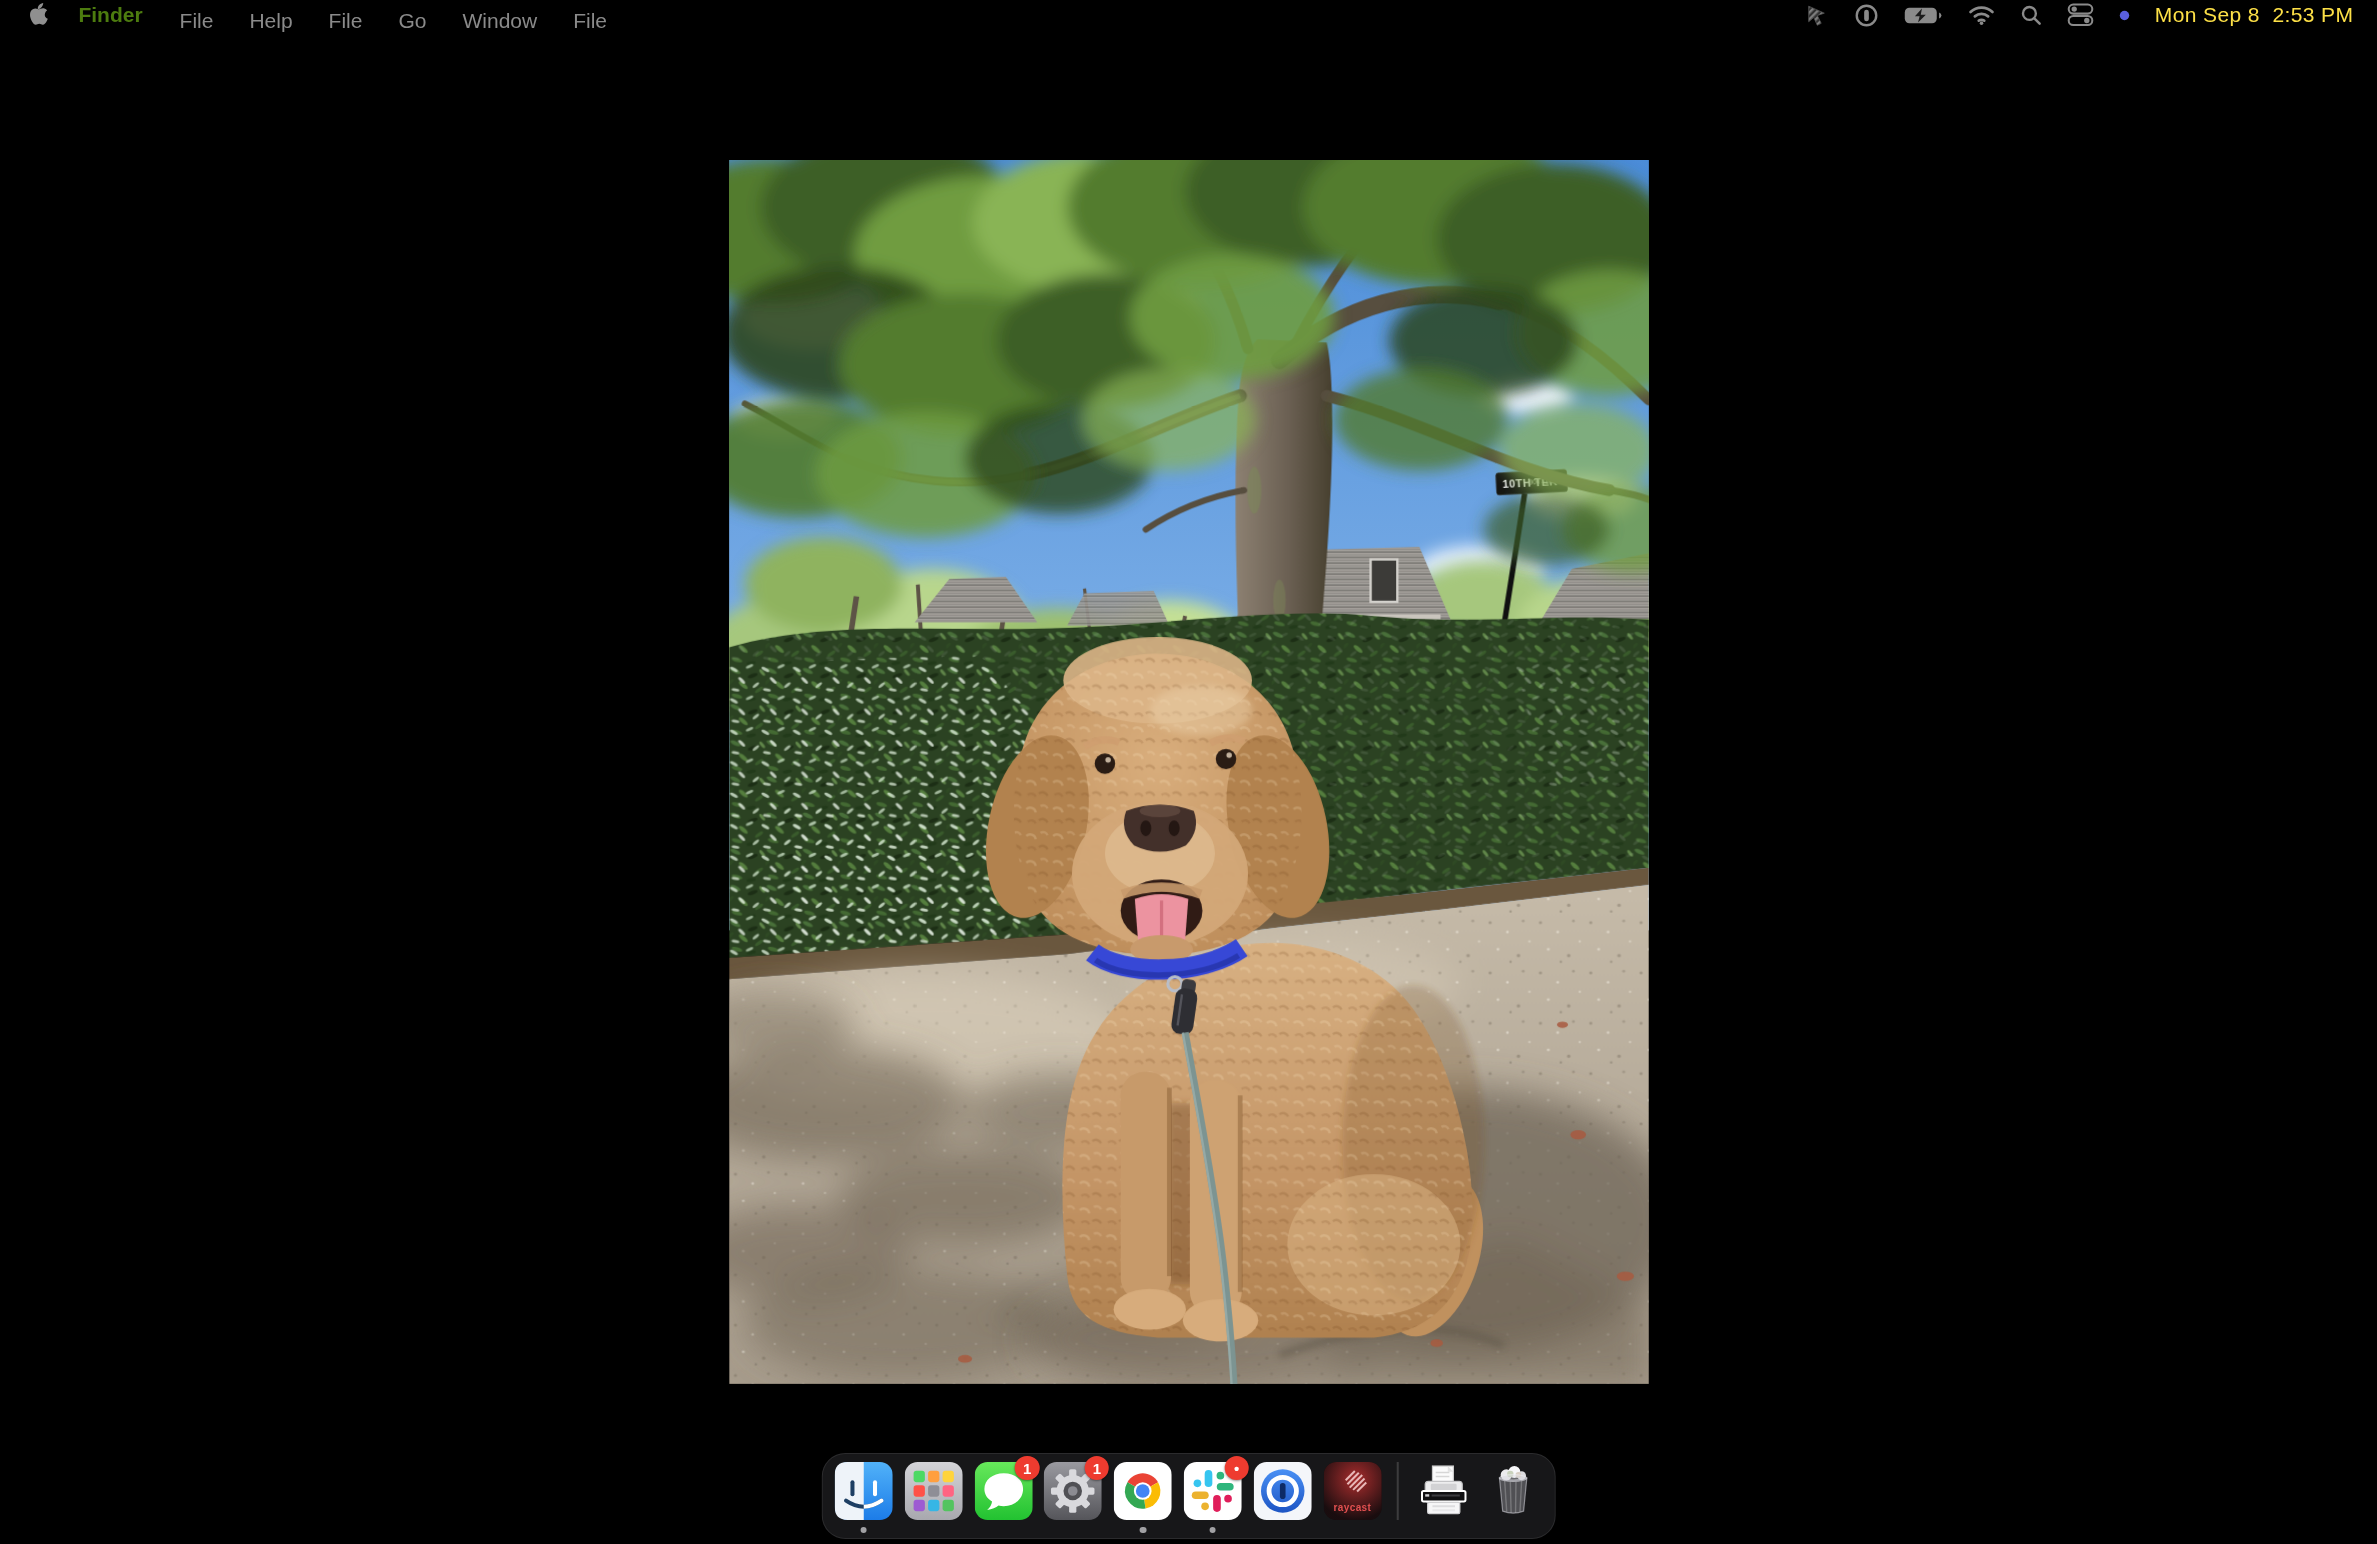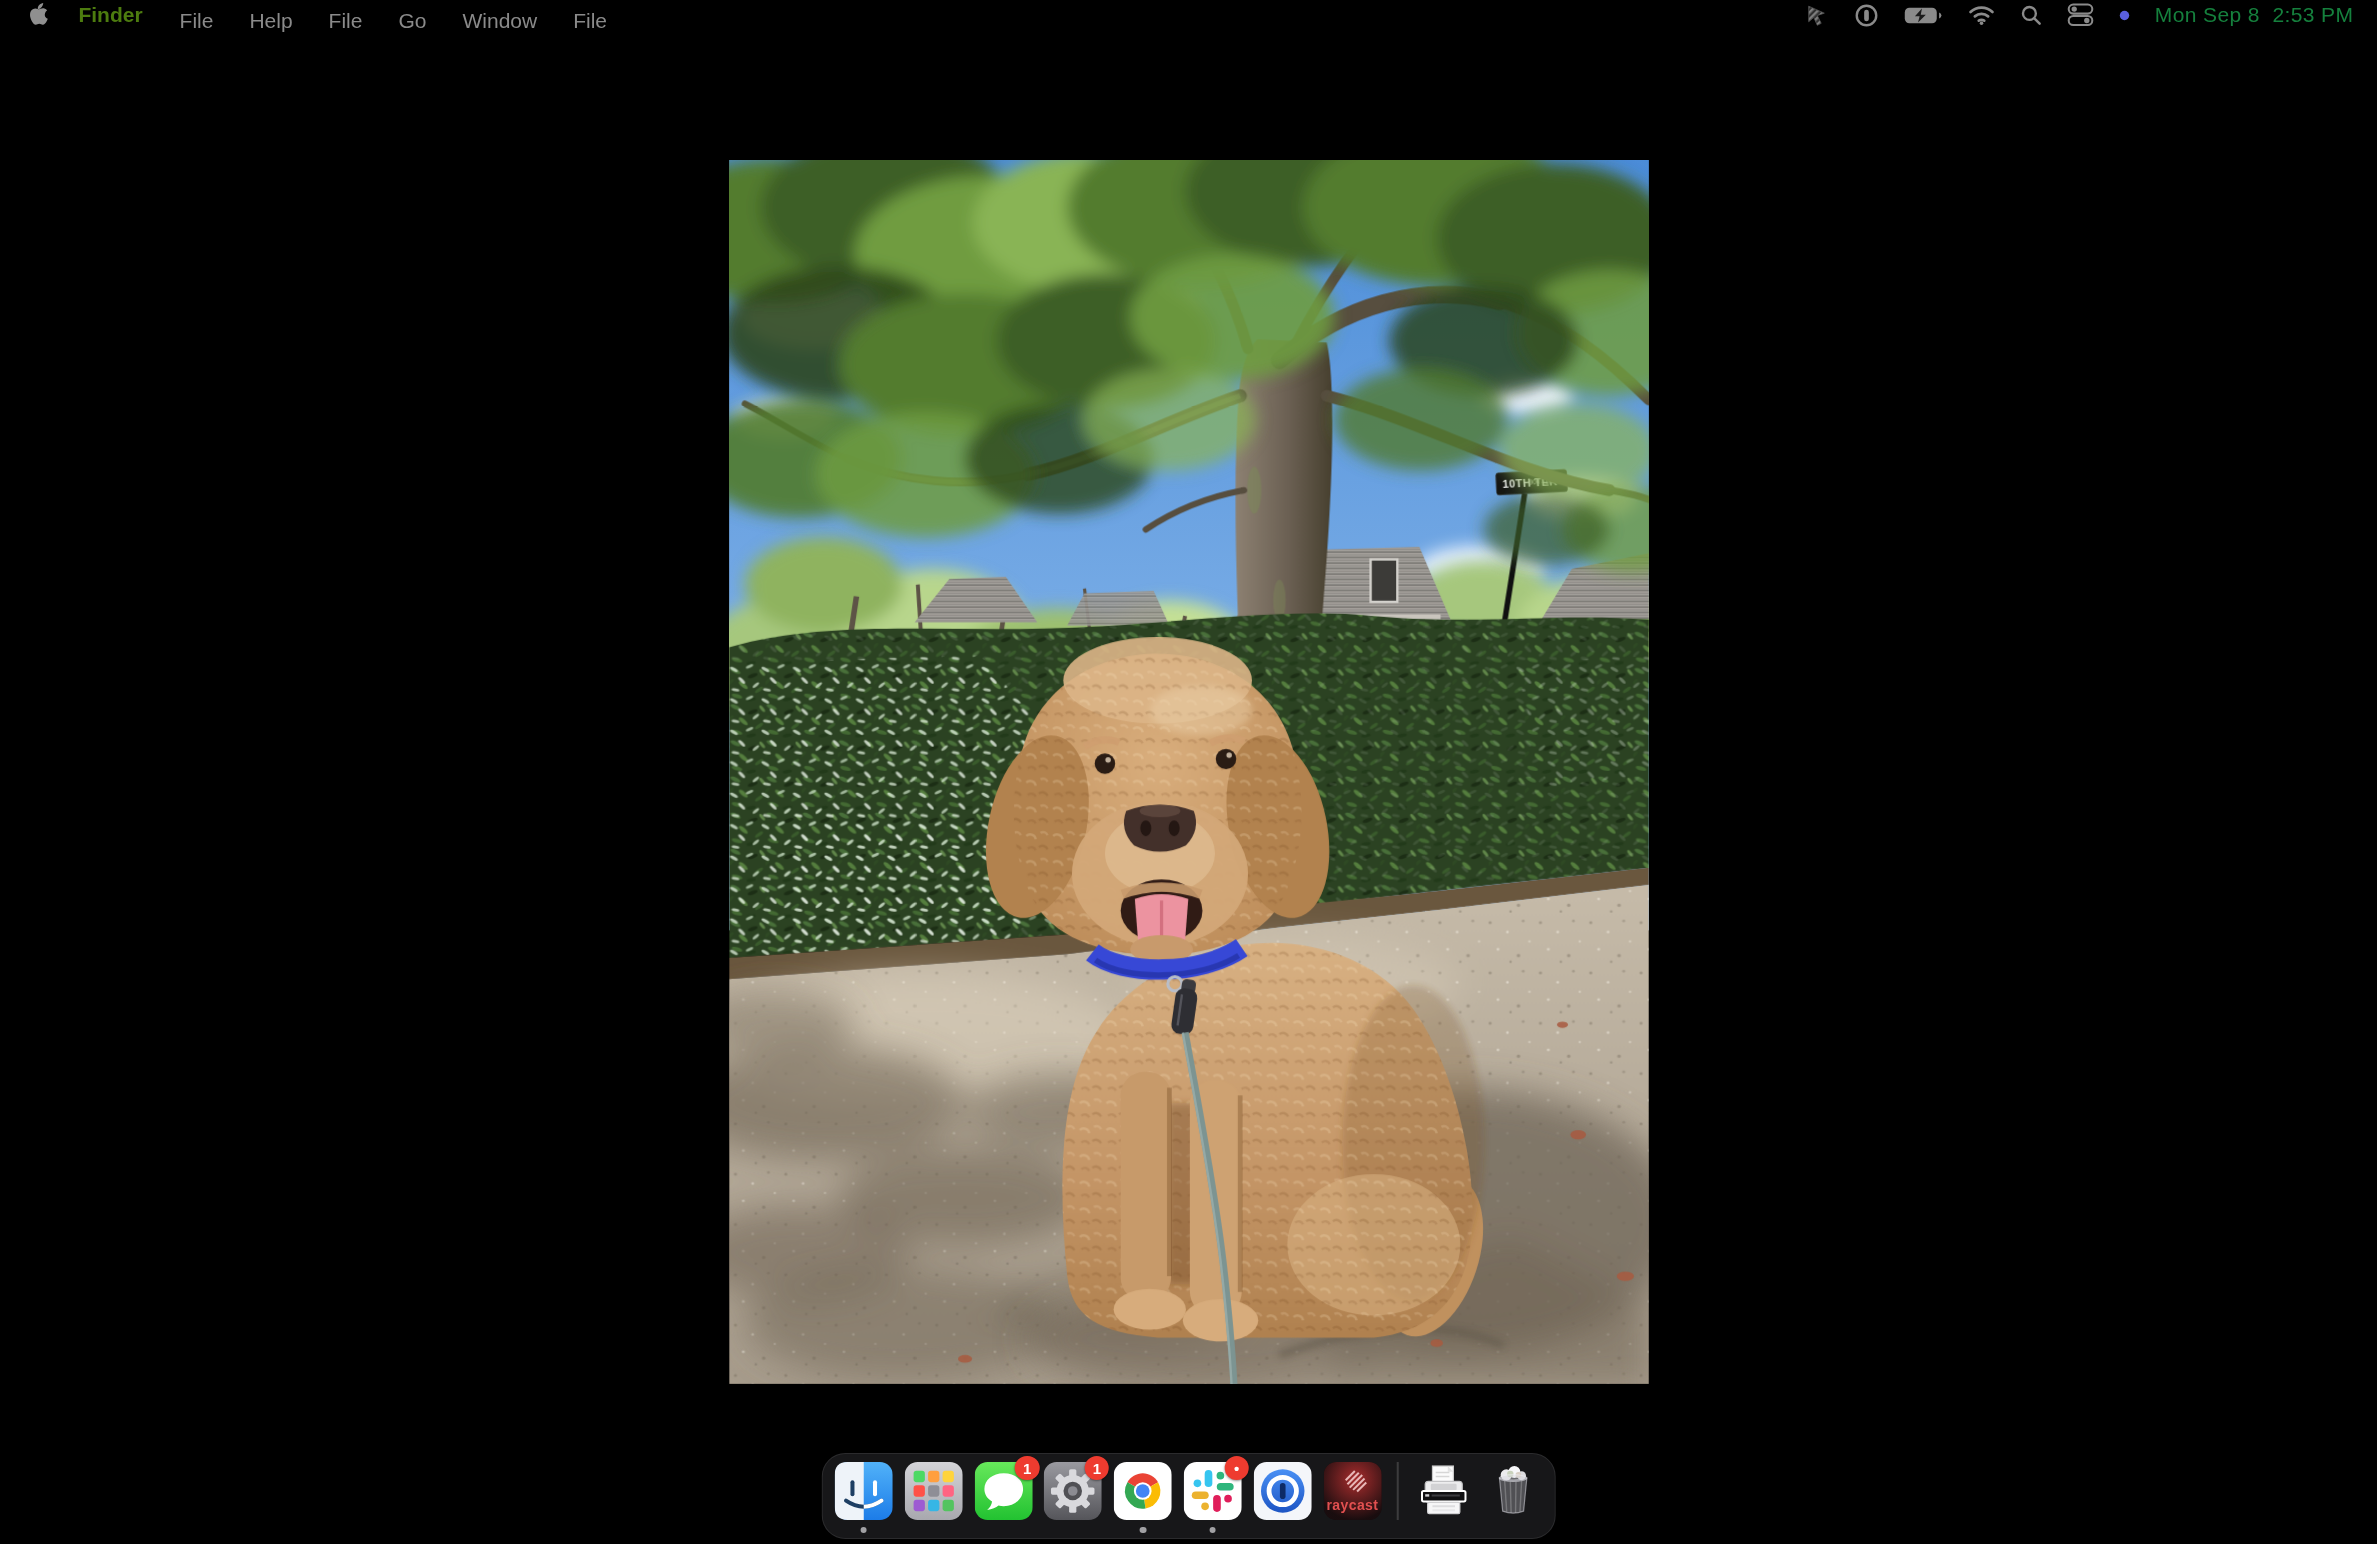--- a/index.html
+++ b/index.html
@@ -12,21 +12,21 @@
   .menubar{
     position:absolute;top:0;left:0;right:0;height:30px;
     display:flex;align-items:center;background:#000;
     color:#8a8a8a;font-size:21px;padding:0 23.6px 0 28px;z-index:10;
   }
   .apple{display:flex;align-items:center;margin-right:11px;cursor:default;}
   .appname{font-weight:700;padding:0 19px;color:#4d7c0f;}
   .menu-item{padding:0 18px;margin-top:12px;}
   .mb-right{margin-left:auto;display:flex;align-items:center;gap:25px;}
   .mb-ico{display:flex;align-items:center;justify-content:center;}
-  .clock{color:#15803d;white-space:pre;letter-spacing:0.4px;}
+  .clock{color:#fde047;white-space:pre;letter-spacing:0.4px;}
   
   .photo-wrap{
     position:absolute;top:160px;left:50%;transform:translateX(-50%);
     width:920px;height:1224px;
   }
   .photo-wrap svg{display:block;}
   
   .dock{
     position:absolute;bottom:5.5px;left:50%;transform:translateX(-50%);
     display:flex;align-items:center;gap:11.8px;
@@ -42,21 +42,21 @@
     align-items:center;justify-content:center;line-height:1;
     box-shadow:0 0.8px 2.4px rgba(0,0,0,.5);
   }
   .run-dot{
     position:absolute;bottom:-12.6px;left:50%;transform:translateX(-50%);
     width:6.3px;height:6.3px;border-radius:50%;background:rgba(235,235,240,.65);
   }
   .dock-sep{width:1.6px;height:58px;background:rgba(255,255,255,.16);margin:0 3.9px;}
   .raycast-label{
     position:absolute;bottom:7px;left:0;right:0;text-align:center;
-    font-size:14px;font-weight:700;color:#e25050;letter-spacing:0.4px;
+    font-size:10px;font-weight:700;color:#e25050;letter-spacing:0.4px;
   }
 </style>
 </head>
 <body>
 
 <div class="menubar">
   <div class="apple">
     <svg width="20.4" height="23.6" viewBox="0 0 24 28">
       <path fill="#8f8f8f" d="M16.2 4.6c1.1-1.3 1.9-3.1 1.7-4.6-1.6.1-3.5 1.1-4.7 2.4-1 1.1-1.9 2.9-1.7 4.7 1.8.1 3.6-.9 4.7-2.5zm3.6 9.3c0-3.3 2.7-4.9 2.8-5-1.5-2.2-3.9-2.5-4.7-2.6-2-.2-3.9 1.2-4.9 1.2s-2.6-1.2-4.3-1.1c-2.2 0-4.2 1.3-5.3 3.2-2.3 3.9-.6 9.7 1.6 12.9 1.1 1.6 2.4 3.3 4.1 3.3 1.6-.1 2.3-1.1 4.2-1.1s2.5 1.1 4.3 1 2.9-1.6 4-3.2c1.2-1.8 1.7-3.6 1.8-3.7-.1-.1-3.6-1.4-3.6-4.9z"></path>
     </svg>

